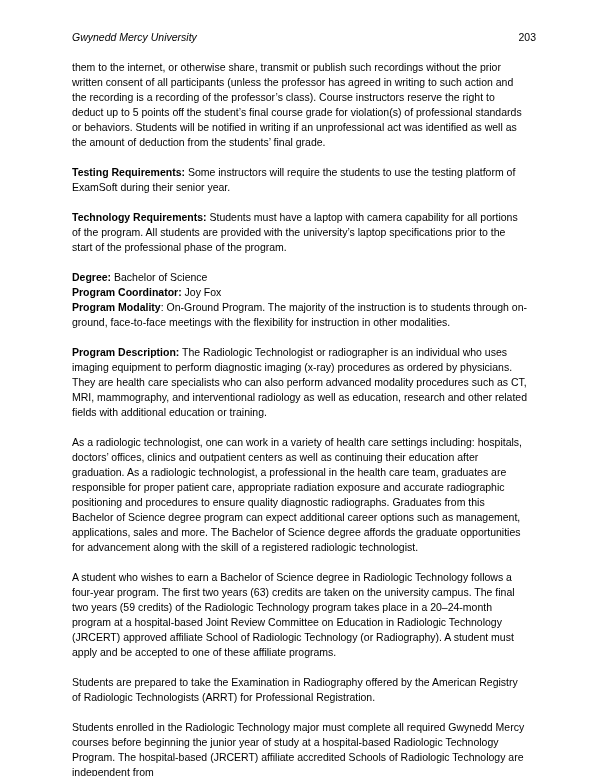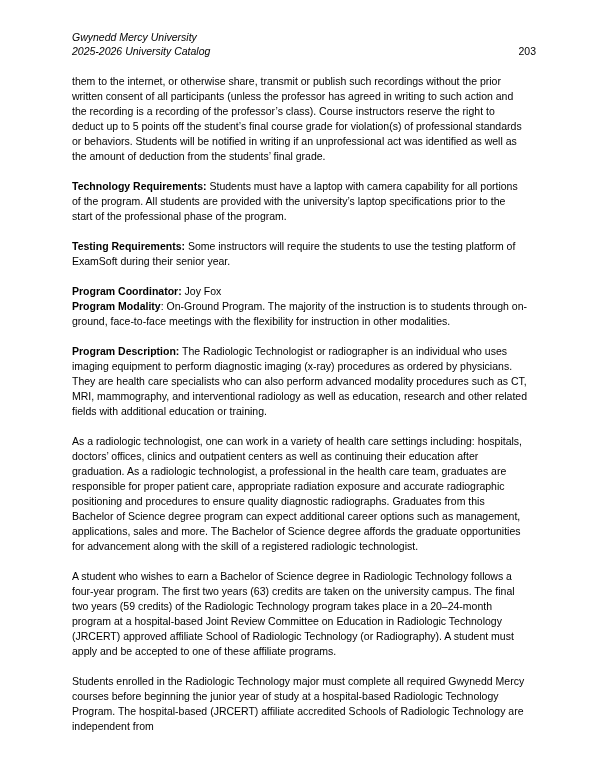--- a/index.html
+++ b/index.html
@@ -53,41 +53,42 @@
   strong { font-weight: bold; }
 </style>
 </head>
 <body>
 
 <div class="page">
 
   <div class="page-header">
     <div class="header-text">
       <div>Gwynedd Mercy University</div>
-      <div>2025-2026 University Catalog</div>
     </div>
     <div class="page-number">203</div>
   </div>
 
   <div class="body-text">
 
     <p>them to the internet, or otherwise share, transmit or publish such recordings without the prior written consent of all participants (unless the professor has agreed in writing to such action and the recording is a recording of the professor’s class). Course instructors reserve the right to deduct up to 5 points off the student’s final course grade for violation(s) of professional standards or behaviors. Students will be notified in writing if an unprofessional act was identified as well as the amount of deduction from the students’ final grade.</p>
 
+    <p><strong>Testing Requirements:</strong><span> Some instructors will require the students to use the testing platform of ExamSoft during their senior year.</span></p>
+
     <p><strong>Technology Requirements:</strong><span> Students must have a laptop with camera capability for all portions of the program. All students are provided with the university’s laptop specifications prior to the start of the professional phase of the program.</span></p>
 
-    <p><strong>Testing Requirements:</strong><span> Some instructors will require the students to use the testing platform of ExamSoft during their senior year.</span></p>
-
     <div class="block">
+      <div><strong>Degree:</strong><span> Bachelor of Science</span></div>
       <div><strong>Program Coordinator:</strong><span> Joy Fox</span></div>
       <div><strong>Program Modality</strong><span>: On-Ground Program. The majority of the instruction is to students through on-ground, face-to-face meetings with the flexibility for instruction in other modalities.</span></div>
     </div>
 
     <p><strong>Program Description:</strong><span> The Radiologic Technologist or radiographer is an individual who uses imaging equipment to perform diagnostic imaging (x-ray) procedures as ordered by physicians. They are health care specialists who can also perform advanced modality procedures such as CT, MRI, mammography, and interventional radiology as well as education, research and other related fields with additional education or training.</span></p>
 
     <p>As a radiologic technologist, one can work in a variety of health care settings including: hospitals, doctors’ offices, clinics and outpatient centers as well as continuing their education after graduation. As a radiologic technologist, a professional in the health care team, graduates are responsible for proper patient care, appropriate radiation exposure and accurate radiographic positioning and procedures to ensure quality diagnostic radiographs. Graduates from this Bachelor of Science degree program can expect additional career options such as management, applications, sales and more. The Bachelor of Science degree affords the graduate opportunities for advancement along with the skill of a registered radiologic technologist.</p>
 
     <p>A student who wishes to earn a Bachelor of Science degree in Radiologic Technology follows a four-year program. The first two years (63) credits are taken on the university campus. The final two years (59 credits) of the Radiologic Technology program takes place in a 20–24-month program at a hospital-based Joint Review Committee on Education in Radiologic Technology (JRCERT) approved affiliate School of Radiologic Technology (or Radiography). A student must apply and be accepted to one of these affiliate programs.</p>
 
+    <p>Students are prepared to take the Examination in Radiography offered by the American Registry of Radiologic Technologists (ARRT) for Professional Registration.</p>
 
     <p>Students enrolled in the Radiologic Technology major must complete all required Gwynedd Mercy courses before beginning the junior year of study at a hospital-based Radiologic Technology Program. The hospital-based (JRCERT) affiliate accredited Schools of Radiologic Technology are independent from</p>
 
   </div>
 </div>
 
 </body></html>

